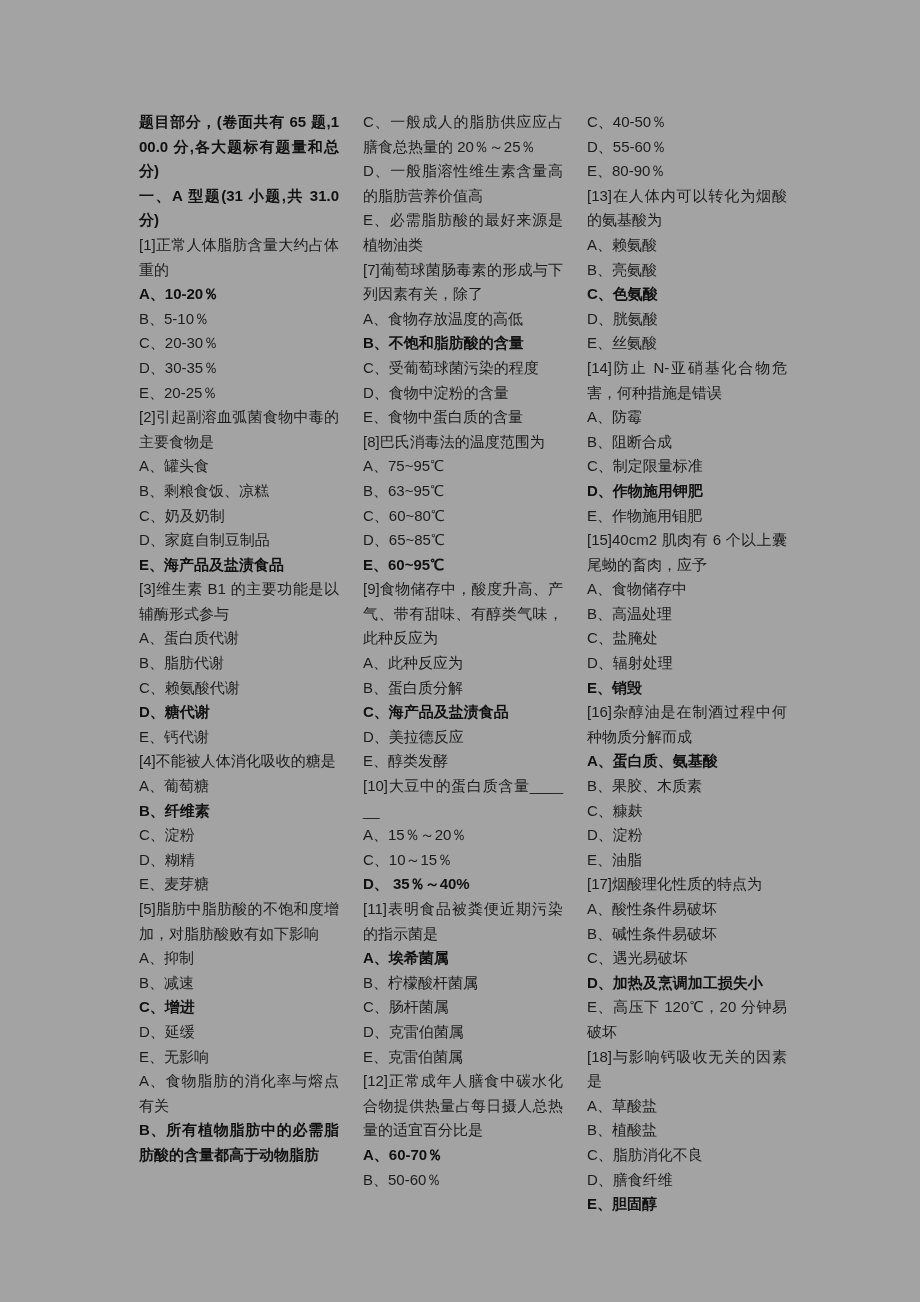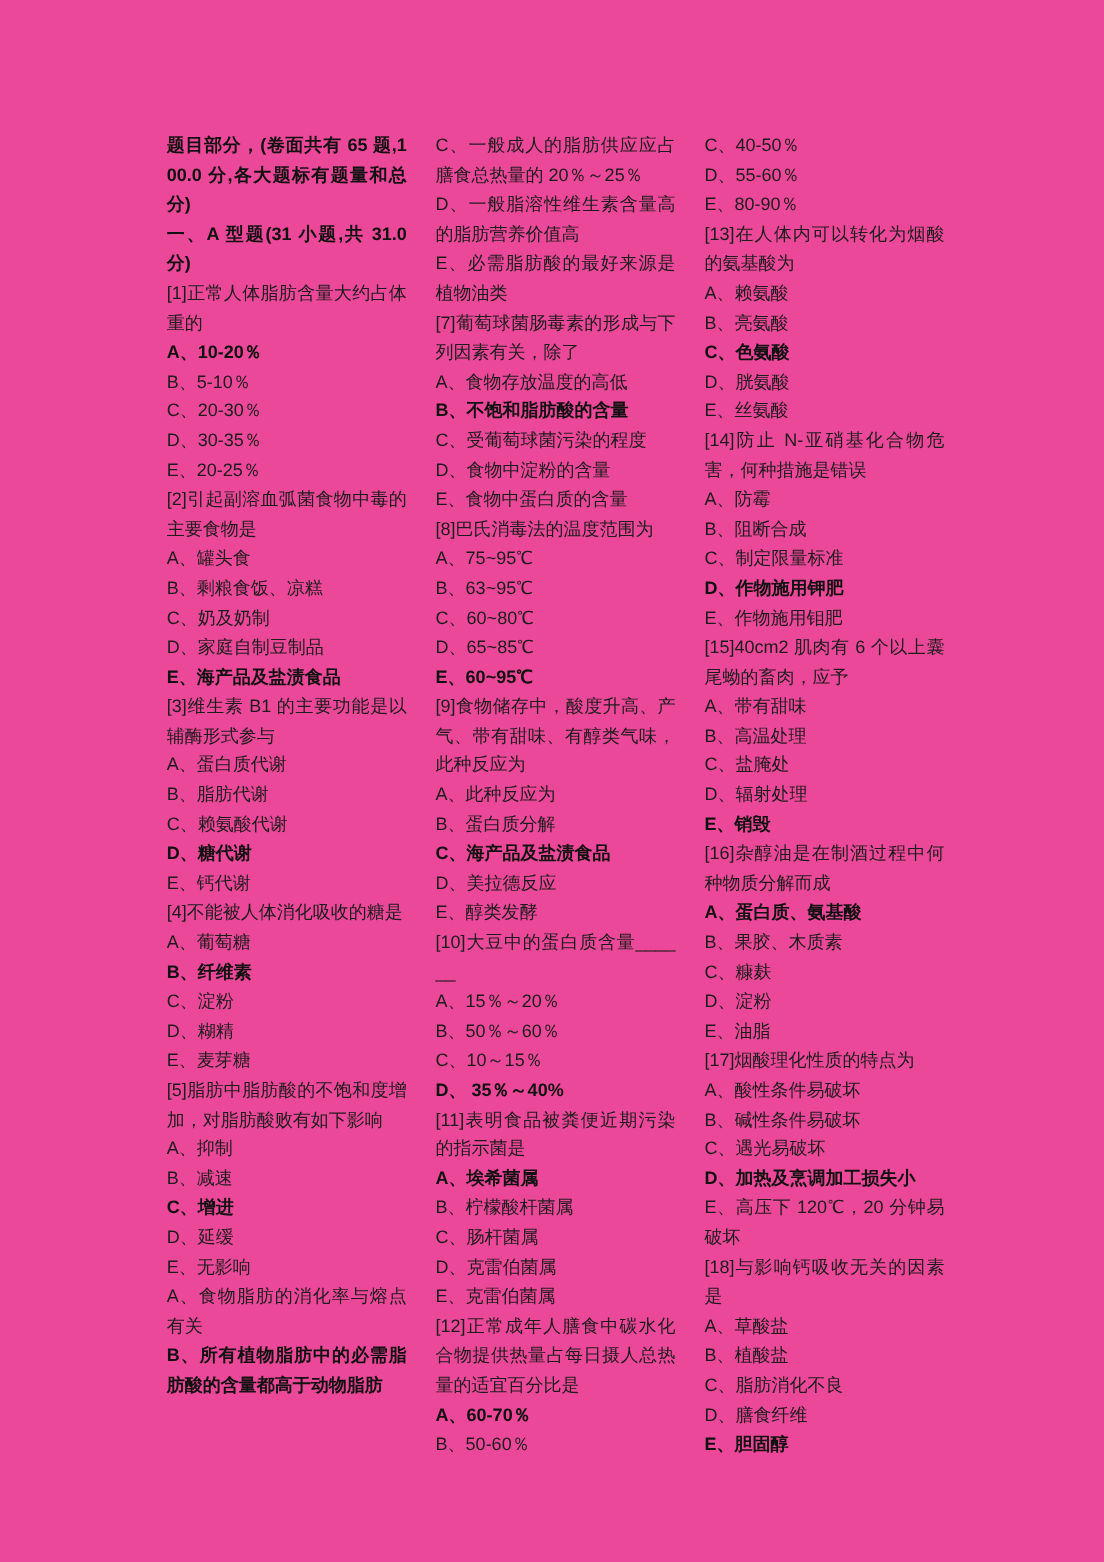--- a/index.html
+++ b/index.html
@@ -4,21 +4,21 @@
 <style>
   html, body {
     margin: 0;
     padding: 0;
     background: #ffffff;
   }
   .page {
     position: relative;
     width: 920px;
     height: 1302px;
-    background: #ec4899;
+    background: #a3a3a3;
     overflow: hidden;
     font-family: "Liberation Sans", sans-serif;
   }
   .content {
     position: absolute;
     left: 139px;
     top: 110px;
     display: flex;
     gap: 24px;
   }
@@ -98,21 +98,20 @@
         <p class="block">D、65~85℃</p>
         <p class="block bold">E、60~95℃</p>
         <p class="block">[9]食物储存中，酸度升高、产气、带有甜味、有醇类气味，此种反应为</p>
         <p class="block">A、此种反应为</p>
         <p class="block">B、蛋白质分解</p>
         <p class="block bold">C、海产品及盐渍食品</p>
         <p class="block">D、美拉德反应</p>
         <p class="block">E、醇类发酵</p>
         <p class="block">[10]大豆中的蛋白质含量______</p>
         <p class="block">A、15％～20％</p>
-        <p class="block">B、50％～60％</p>
         <p class="block">C、10～15％</p>
         <p class="block bold">D、 35％～40%</p>
         <p class="block">[11]表明食品被粪便近期污染的指示菌是</p>
         <p class="block bold">A、埃希菌属</p>
         <p class="block">B、柠檬酸杆菌属</p>
         <p class="block">C、肠杆菌属</p>
         <p class="block">D、克雷伯菌属</p>
         <p class="block">E、克雷伯菌属</p>
         <p class="block">[12]正常成年人膳食中碳水化合物提供热量占每日摄人总热量的适宜百分比是</p>
         <p class="block bold">A、60-70％</p>
@@ -128,21 +127,21 @@
         <p class="block bold">C、色氨酸</p>
         <p class="block">D、胱氨酸</p>
         <p class="block">E、丝氨酸</p>
         <p class="block">[14]防止 N-亚硝基化合物危害，何种措施是错误</p>
         <p class="block">A、防霉</p>
         <p class="block">B、阻断合成</p>
         <p class="block">C、制定限量标准</p>
         <p class="block bold">D、作物施用钾肥</p>
         <p class="block">E、作物施用钼肥</p>
         <p class="block">[15]40cm2 肌肉有 6 个以上囊尾蚴的畜肉，应予</p>
-        <p class="block">A、带有甜味</p>
+        <p class="block">A、食物储存中</p>
         <p class="block">B、高温处理</p>
         <p class="block">C、盐腌处</p>
         <p class="block">D、辐射处理</p>
         <p class="block bold">E、销毁</p>
         <p class="block">[16]杂醇油是在制酒过程中何种物质分解而成</p>
         <p class="block bold">A、蛋白质、氨基酸</p>
         <p class="block">B、果胶、木质素</p>
         <p class="block">C、糠麸</p>
         <p class="block">D、淀粉</p>
         <p class="block">E、油脂</p>

